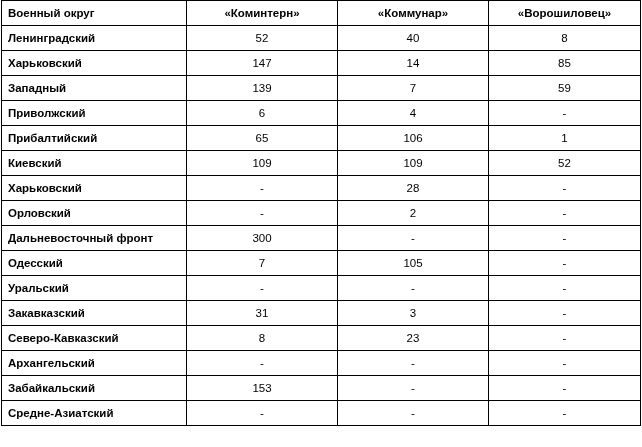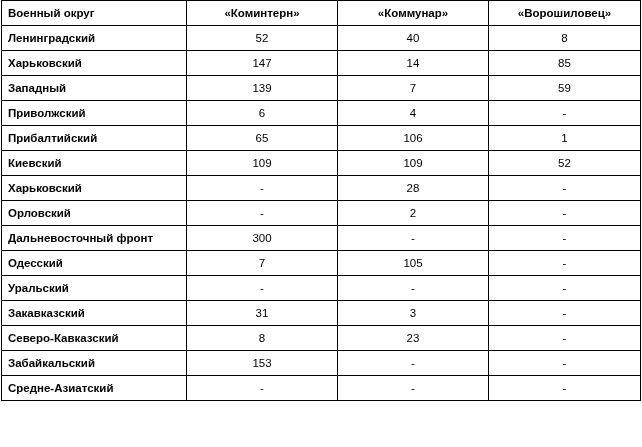--- a/index.html
+++ b/index.html
@@ -139,20 +139,26 @@
         <td class="value-cell">3</td>
         <td class="value-cell">-</td>
       </tr>
       <tr>
         <td class="name-cell">Северо-Кавказский</td>
         <td class="value-cell">8</td>
         <td class="value-cell">23</td>
         <td class="value-cell">-</td>
       </tr>
       <tr>
+        <td class="name-cell">Архангельский</td>
+        <td class="value-cell">-</td>
+        <td class="value-cell">-</td>
+        <td class="value-cell">-</td>
+      </tr>
+      <tr>
         <td class="name-cell">Забайкальский</td>
         <td class="value-cell">153</td>
         <td class="value-cell">-</td>
         <td class="value-cell">-</td>
       </tr>
       <tr>
         <td class="name-cell">Средне-Азиатский</td>
         <td class="value-cell">-</td>
         <td class="value-cell">-</td>
         <td class="value-cell">-</td>

